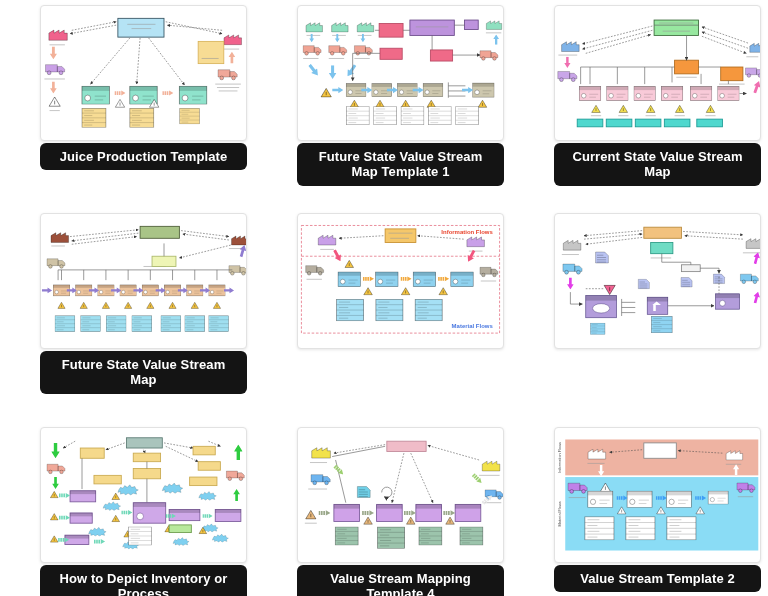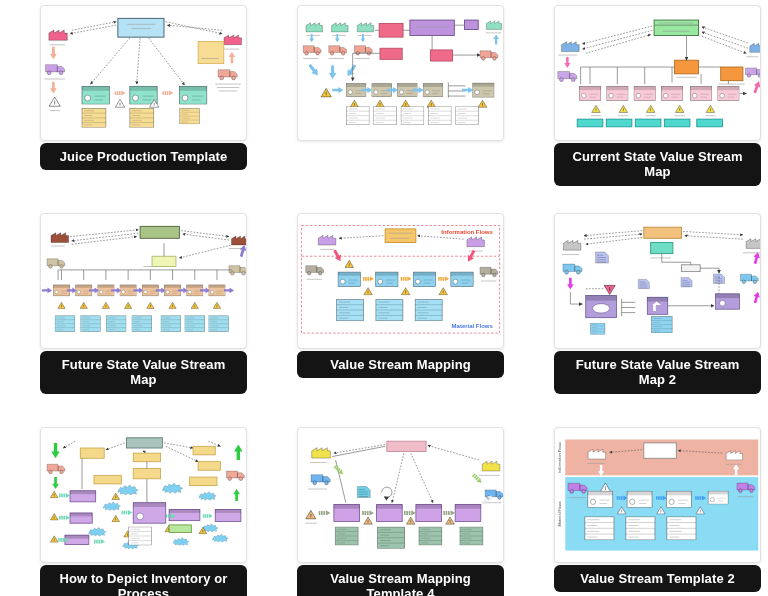--- a/index.html
+++ b/index.html
@@ -154,20 +154,21 @@
         <use href="#tri" x="210" y="98" width="12" height="10" color="#f5c542"></use>
         <use href="#truck" x="212" y="38" width="24" height="15" color="#f0a494"></use>
         <use href="#barrow" transform="translate(236,34) rotate(180)" width="8" height="12" color="#7cc3ed"></use>
         <use href="#dbox" x="56" y="106" width="28" height="22" color="#ffffff"></use>
         <use href="#dbox" x="88" y="106" width="28" height="22" color="#ffffff"></use>
         <use href="#dbox" x="120" y="106" width="28" height="22" color="#ffffff"></use>
         <use href="#dbox" x="152" y="106" width="28" height="22" color="#ffffff"></use>
         <use href="#dbox" x="184" y="106" width="28" height="22" color="#ffffff"></use>
       </svg>
     </div>
+    <div class="tbar">Future State Value Stream Map Template 1</div>
   </div>
 
   <div class="card">
     <div class="thumb">
       <svg viewBox="0 0 240 134">
         <path class="dash" d="M114,12 L32,33" marker-end="url(#ah)"></path>
         <path class="dash" d="M114,17 L32,39" marker-end="url(#ah)"></path>
         <path class="dash" d="M36,44 L112,22" marker-end="url(#ah)"></path>
         <path class="dash" d="M226,32 L172,13" marker-end="url(#ah)"></path>
         <path class="dash" d="M226,38 L172,19" marker-end="url(#ah)"></path>
@@ -295,21 +296,20 @@
         <use href="#chunk" x="120" y="61" width="13" height="7" color="#f2a93d"></use>
         <use href="#chunk" x="164" y="61" width="13" height="7" color="#f2a93d"></use>
         <use href="#tri" x="76" y="74" width="12" height="10" color="#f5c542"></use>
         <use href="#tri" x="120" y="74" width="12" height="10" color="#f5c542"></use>
         <use href="#tri" x="164" y="74" width="12" height="10" color="#f5c542"></use>
         <use href="#dbox" x="44" y="88" width="34" height="26" color="#a5e0f5"></use>
         <use href="#dbox" x="90" y="88" width="34" height="26" color="#a5e0f5"></use>
         <use href="#dbox" x="136" y="88" width="34" height="26" color="#a5e0f5"></use>
       </svg>
     </div>
-    <div class="tbar">Value Stream Mapping</div>
   </div>
 
   <div class="card">
     <div class="thumb">
       <svg viewBox="0 0 240 134">
         <path class="dash" d="M102,8 L34,14" marker-end="url(#ah)"></path>
         <path class="dash" d="M34,18 L102,12" marker-end="url(#ah)"></path>
         <path class="dash" d="M102,16 L36,24" marker-end="url(#ah)"></path>
         <path class="dash" d="M150,9 L220,13" marker-end="url(#ah)"></path>
         <path class="dash" d="M220,18 L152,14" marker-end="url(#ah)"></path>
@@ -348,21 +348,20 @@
         <path class="dash" d="M192,62v20"></path>
         <g>
           <rect x="188" y="82" width="28" height="18" fill="#b39ddb" stroke="#5a4a8a" stroke-width=".8"></rect>
           <rect x="188" y="82" width="28" height="5" fill="rgba(0,0,0,.18)"></rect>
           <circle cx="196" cy="93" r="3.4" fill="#fff" stroke="#5a4a8a" stroke-width=".6"></circle>
         </g>
         <use href="#dbox" x="110" y="108" width="30" height="20" color="#8fd4f2"></use>
         <use href="#dbox" x="36" y="116" width="28" height="14" color="#8fd4f2"></use>
       </svg>
     </div>
-    <div class="tbar">Future State Value Stream Map 2</div>
   </div>
 
   <div class="card">
     <div class="thumb">
       <svg viewBox="0 0 240 134">
         <rect x="100" y="0" width="42" height="12" fill="#a9c4bc" stroke="#5a7a72"></rect>
         <path class="dash" d="M98,6 L76,14" marker-end="url(#ah)"></path>
         <path class="dash" d="M120,14 L122,18" marker-end="url(#ah)"></path>
         <path class="dash" d="M144,6 L178,12" marker-end="url(#ah)"></path>
         <path class="dash" d="M146,10 L184,28" marker-end="url(#ah)"></path>

